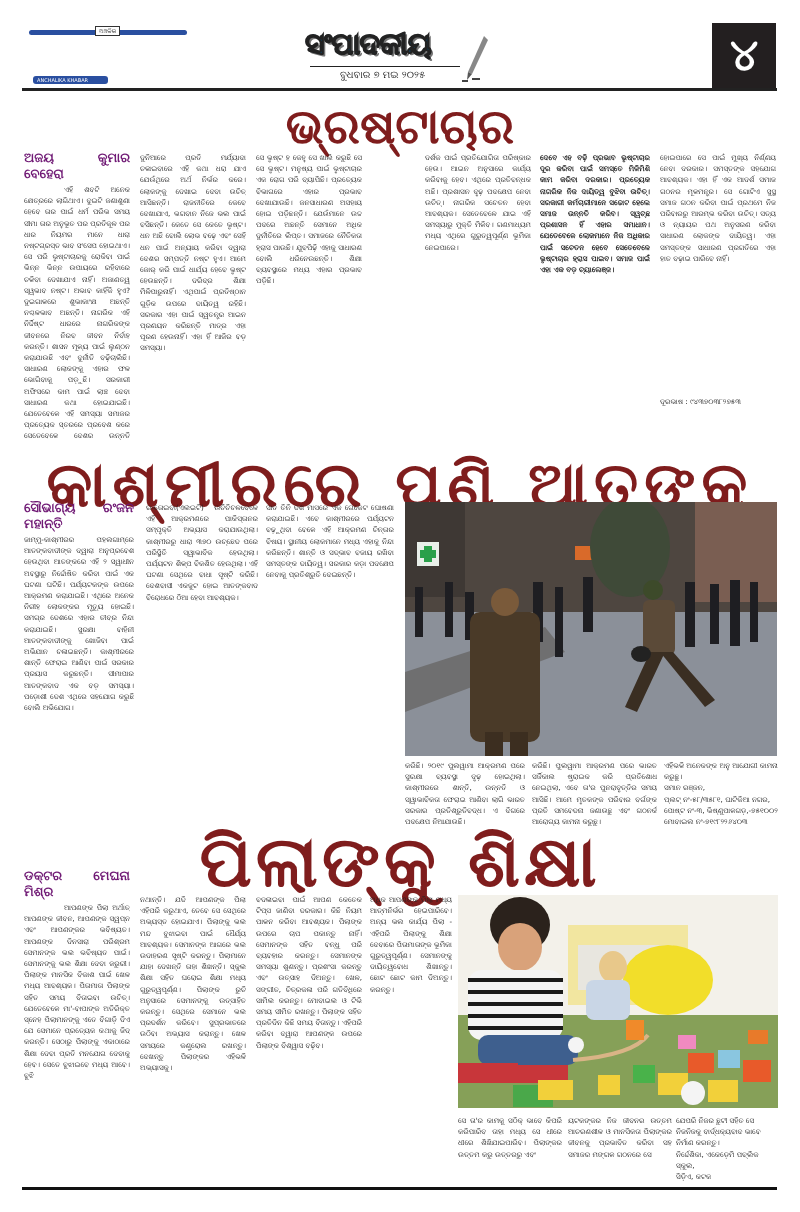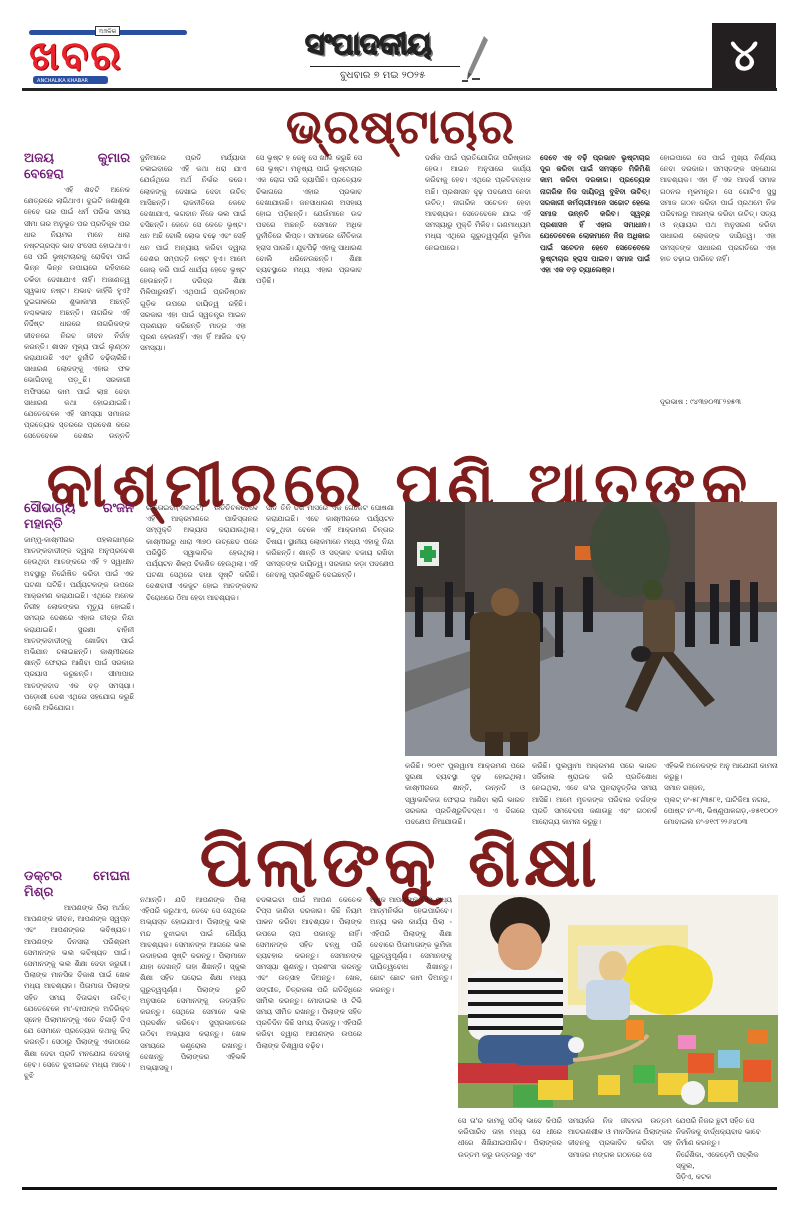--- a/index.html
+++ b/index.html
@@ -39,21 +39,20 @@
   .photo { overflow: hidden; }
   .img-kashmir { left: 405px; top: 502px; width: 372px; height: 254px; background: linear-gradient(180deg, #5d5148 0%, #6c6a66 30%, #7e8591 55%, #8a909a 100%); }
   .img-kids { left: 458px; top: 895px; width: 320px; height: 213px; background: linear-gradient(180deg, #f4f2ec 0%, #f2efe4 45%, #8fa660 58%, #7f9a52 100%); }
 </style>
 </head>
 <body>
 
 <div class="abs logo-wrap">
   <div class="logo-bar"></div>
   <span class="logo-tag">ଅଞ୍ଚଳିକ</span>
-  <span class="logo-text">ଖବର</span>
   <span class="logo-sub">ANCHALIKA KHABAR</span>
 </div>
 
 <div class="abs edtitle">ସଂପାଦକୀୟ</div>
 <div class="abs edline"></div>
 <div class="abs eddate">ବୁଧବାର ୭ ମଇ ୨୦୨୫</div>
 <svg class="abs pen" viewBox="0 0 26 50">
   <polygon points="22,2 26,6 10,40 6,38" fill="#888"></polygon>
   <polygon points="6,38 10,40 5,46" fill="#555"></polygon>
   <rect x="0" y="46" width="6" height="2" fill="#444"></rect>
@@ -212,21 +211,21 @@
       <path d="M115,165 Q175,160 190,140" stroke="#d9b486" stroke-width="4" fill="none"></path>
       <rect x="168" y="125" width="18" height="20" fill="#f08a2a"></rect>
     </g>
   </svg>
 </div>
 
 <div class="abs col" style="left:458px;top:1115px;width:104px;height:68px;">
   <p>ସେ ତା'ର କାମକୁ ସଠିକ୍ ଭାବେ କିପରି କରିପାରିବ ତାହା ମଧ୍ୟ ସେ ଧୀରେ ଧୀରେ ଶିଖିଯାଇପାରିବ। ପିଲାଙ୍କର ଉତ୍ତମ କରୁ ଉତ୍ତରରୁ ଏବଂ</p>
 </div>
 <div class="abs col" style="left:568px;top:1115px;width:104px;height:68px;">
-  <p>ସମୟର୍କର ନିଜ ଜୀବନର ଉତ୍ତମ ଆଚରଣଶୀଳ ଓ ମାନସିକତା ପିଲାଙ୍କର ଜୀବନକୁ ପ୍ରଭାବିତ କରିବା ସହ ସମାଜର ମଙ୍ଗଳ ଗଠନରେ ସେ</p>
+  <p>ୟଟକଙ୍କର ନିଜ ଜୀବନର ଉତ୍ତମ ଆଚରଣଶୀଳ ଓ ମାନସିକତା ପିଲାଙ୍କର ଜୀବନକୁ ପ୍ରଭାବିତ କରିବା ସହ ସମାଜର ମଙ୍ଗଳ ଗଠନରେ ସେ</p>
 </div>
 <div class="abs col" style="left:676px;top:1115px;width:102px;height:68px;text-align:left;">
   <p>ଯେପରି ନିଜର ଛୁଟୀ ସହିତ ସେ ନିଜନିଜକୁ ବାର୍ଦ୍ଧକ୍ୟବାଦ ଭାବେ ନିର୍ମାଣ କରନ୍ତୁ।</p>
   <p>ନିର୍ଦ୍ଦେଶିକା, ଏକେଡ଼େମି ପବ୍ଲିକ ସ୍କୁଲ,</p>
   <p>ସିଡ଼ିଏ, କଟକ</p>
 </div>
 
 <div class="abs rule-bottom"></div>
 
 </body></html>

